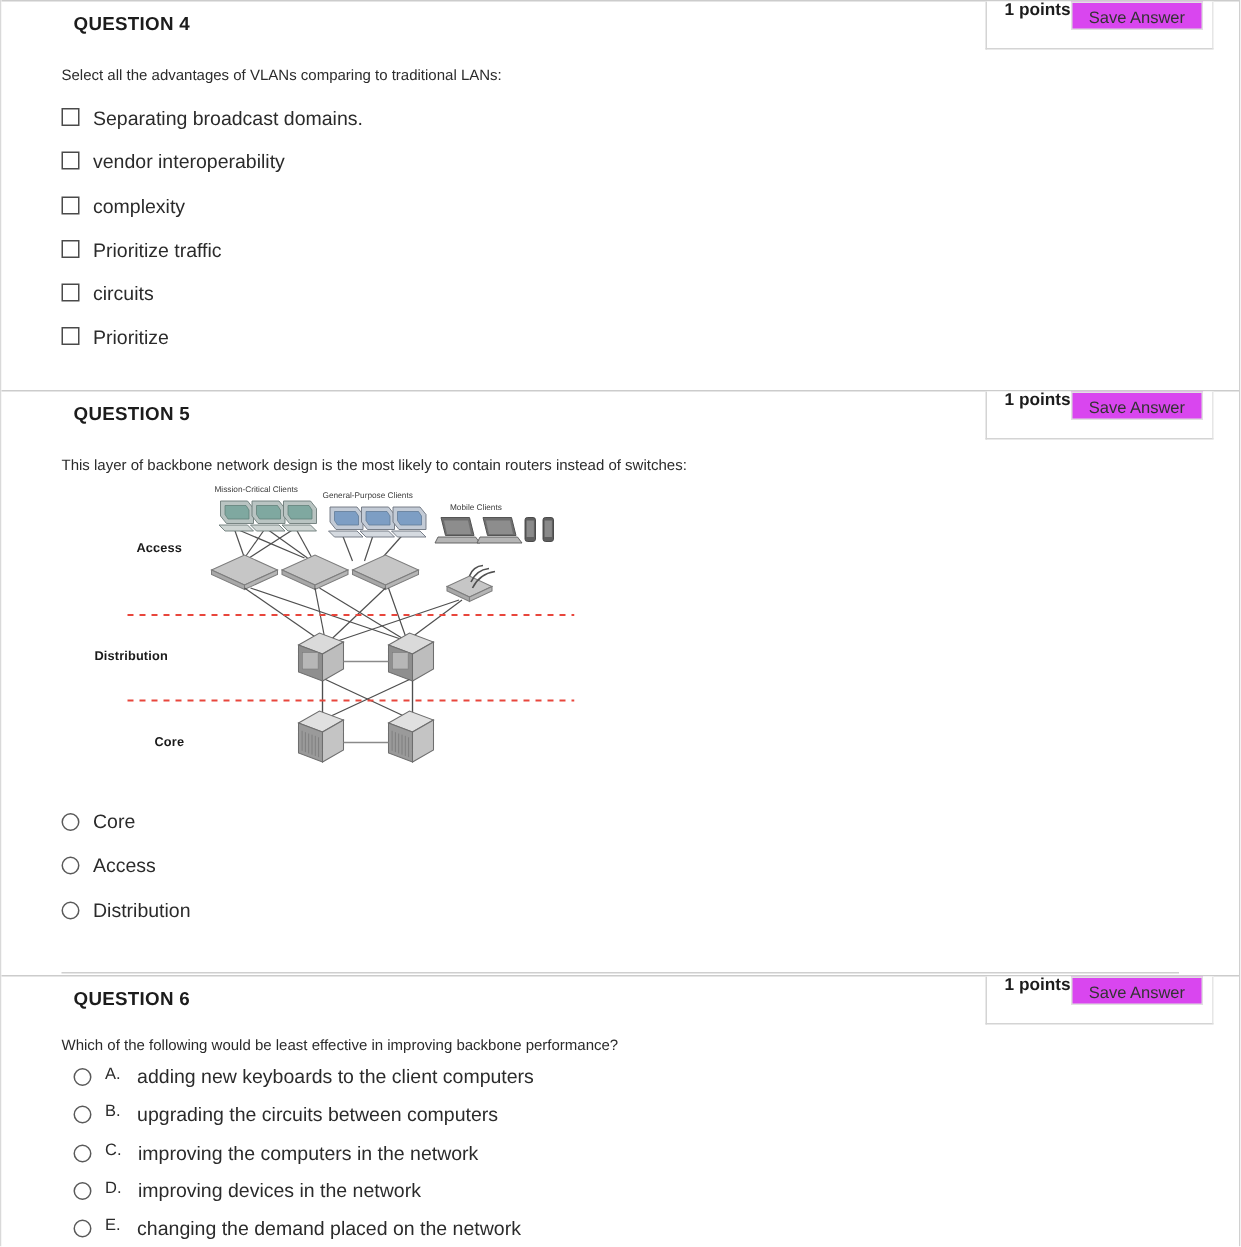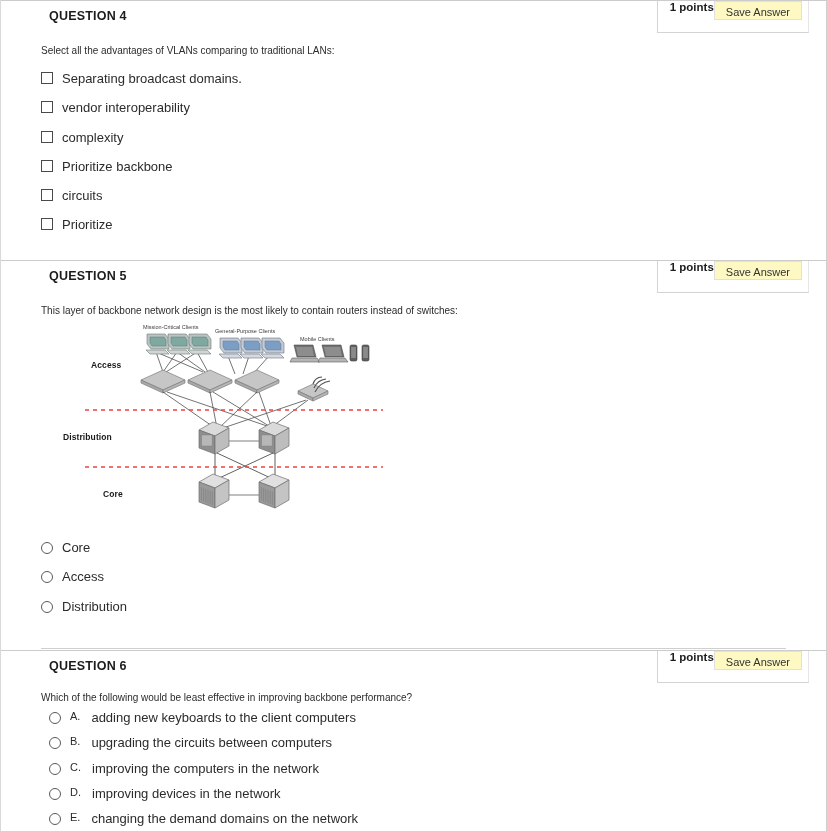--- a/index.html
+++ b/index.html
@@ -63,21 +63,21 @@
   .q-points-label {
     font-size: 11.5px;
     font-weight: bold;
     color: #1c1c1c;
     white-space: nowrap;
   }
   .save-answer-btn {
     font-family: "Liberation Sans", sans-serif;
     font-size: 11px;
     color: #333333;
-    background: #fef9c3;
+    background: #d946ef;
     border: 1px solid #e0e0e0;
     padding: 5px 11px 6px 11px;
     cursor: pointer;
     white-space: nowrap;
     line-height: 1;
   }
 
   .q-body {
     padding: 0 40px 0 40px;
     position: relative;
@@ -190,21 +190,21 @@
         <li class="opt-row checkbox-row">
           <span class="cb"></span>
           <span class="opt-text">vendor interoperability</span>
         </li>
         <li class="opt-row checkbox-row">
           <span class="cb"></span>
           <span class="opt-text">complexity</span>
         </li>
         <li class="opt-row checkbox-row">
           <span class="cb"></span>
-          <span class="opt-text">Prioritize backbone</span>
+          <span class="opt-text">Prioritize traffic</span>
         </li>
         <li class="opt-row checkbox-row">
           <span class="cb"></span>
           <span class="opt-text">circuits</span>
         </li>
         <li class="opt-row checkbox-row">
           <span class="cb"></span>
           <span class="opt-text">Prioritize</span>
         </li>
       </ul>
@@ -435,20 +435,20 @@
           <span class="opt-text">improving the computers in the network</span>
         </li>
         <li class="opt-row lettered-row" style="margin-top:9px;">
           <span class="rb"></span>
           <span class="opt-letter">D.</span>
           <span class="opt-text">improving devices in the network</span>
         </li>
         <li class="opt-row lettered-row" style="margin-top:9px;">
           <span class="rb"></span>
           <span class="opt-letter">E.</span>
-          <span class="opt-text">changing the demand domains on the network</span>
+          <span class="opt-text">changing the demand placed on the network</span>
         </li>
       </ul>
 
     </div>
   </div>
 
 </div>
 
 </body></html>

